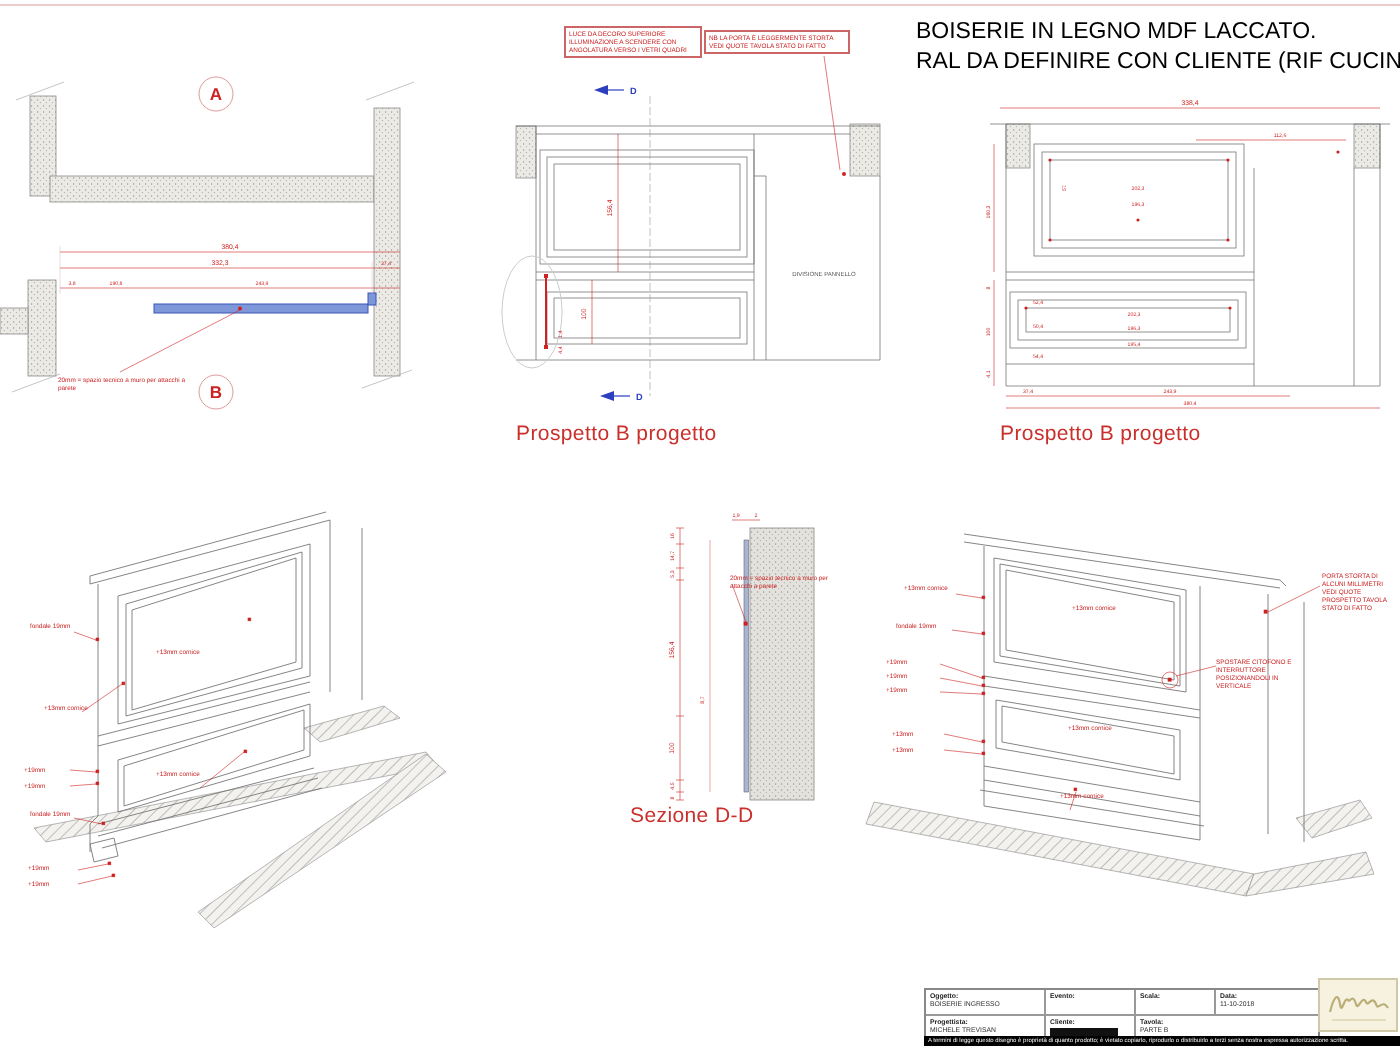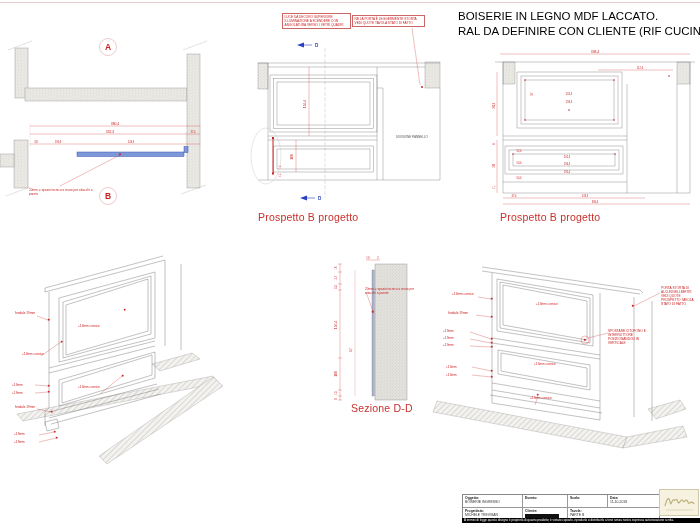--- a/index.html
+++ b/index.html
@@ -316,21 +316,21 @@
     <text class="dim-s" transform="rotate(-90 37 37)" x="37" y="37">5,3</text>
     <text class="dim" transform="rotate(-90 37 75)" x="37" y="75">156,4</text>
     <text class="dim" transform="rotate(-90 37 124)" x="37" y="124">100</text>
     <text class="dim-s" transform="rotate(-90 37 143)" x="37" y="143">4,5</text>
     <text class="dim-s" transform="rotate(-90 37 149)" x="37" y="149">8</text>
     <text class="dim-s" transform="rotate(-90 52 100)" x="52" y="100">8,7</text>
     <text class="dim-s" x="68" y="8.5">1,9</text>
     <text class="dim-s" x="78" y="8.5">2</text>
   </svg>
   <div class="note wrap" style="left:365px;top:287px;width:56px;">20mm = spazio tecnico a muro per attacchi a parete</div>
-  <div class="draw-label" style="left:315px;top:402px;margin-left:36px;">Sezione D-D</div>
+  <div class="draw-label" style="left:315px;top:402px;">Sezione D-D</div>
 
   <svg style="left:430px;top:243px;" width="270" height="242" viewBox="0 0 270 242">
     <defs>
       <pattern id="diagB" width="4" height="4" patternUnits="userSpaceOnUse" patternTransform="rotate(45)">
         <rect width="4" height="4" fill="#f3f2ef"></rect>
         <line x1="0" y1="0" x2="0" y2="4" stroke="#9a9a9a" stroke-width="0.6"></line>
       </pattern>
     </defs>
     <g stroke="#888" stroke-width="0.3" fill="url(#diagB)">
       <polygon points="7,158 197,194 193,205 3,169"></polygon>

